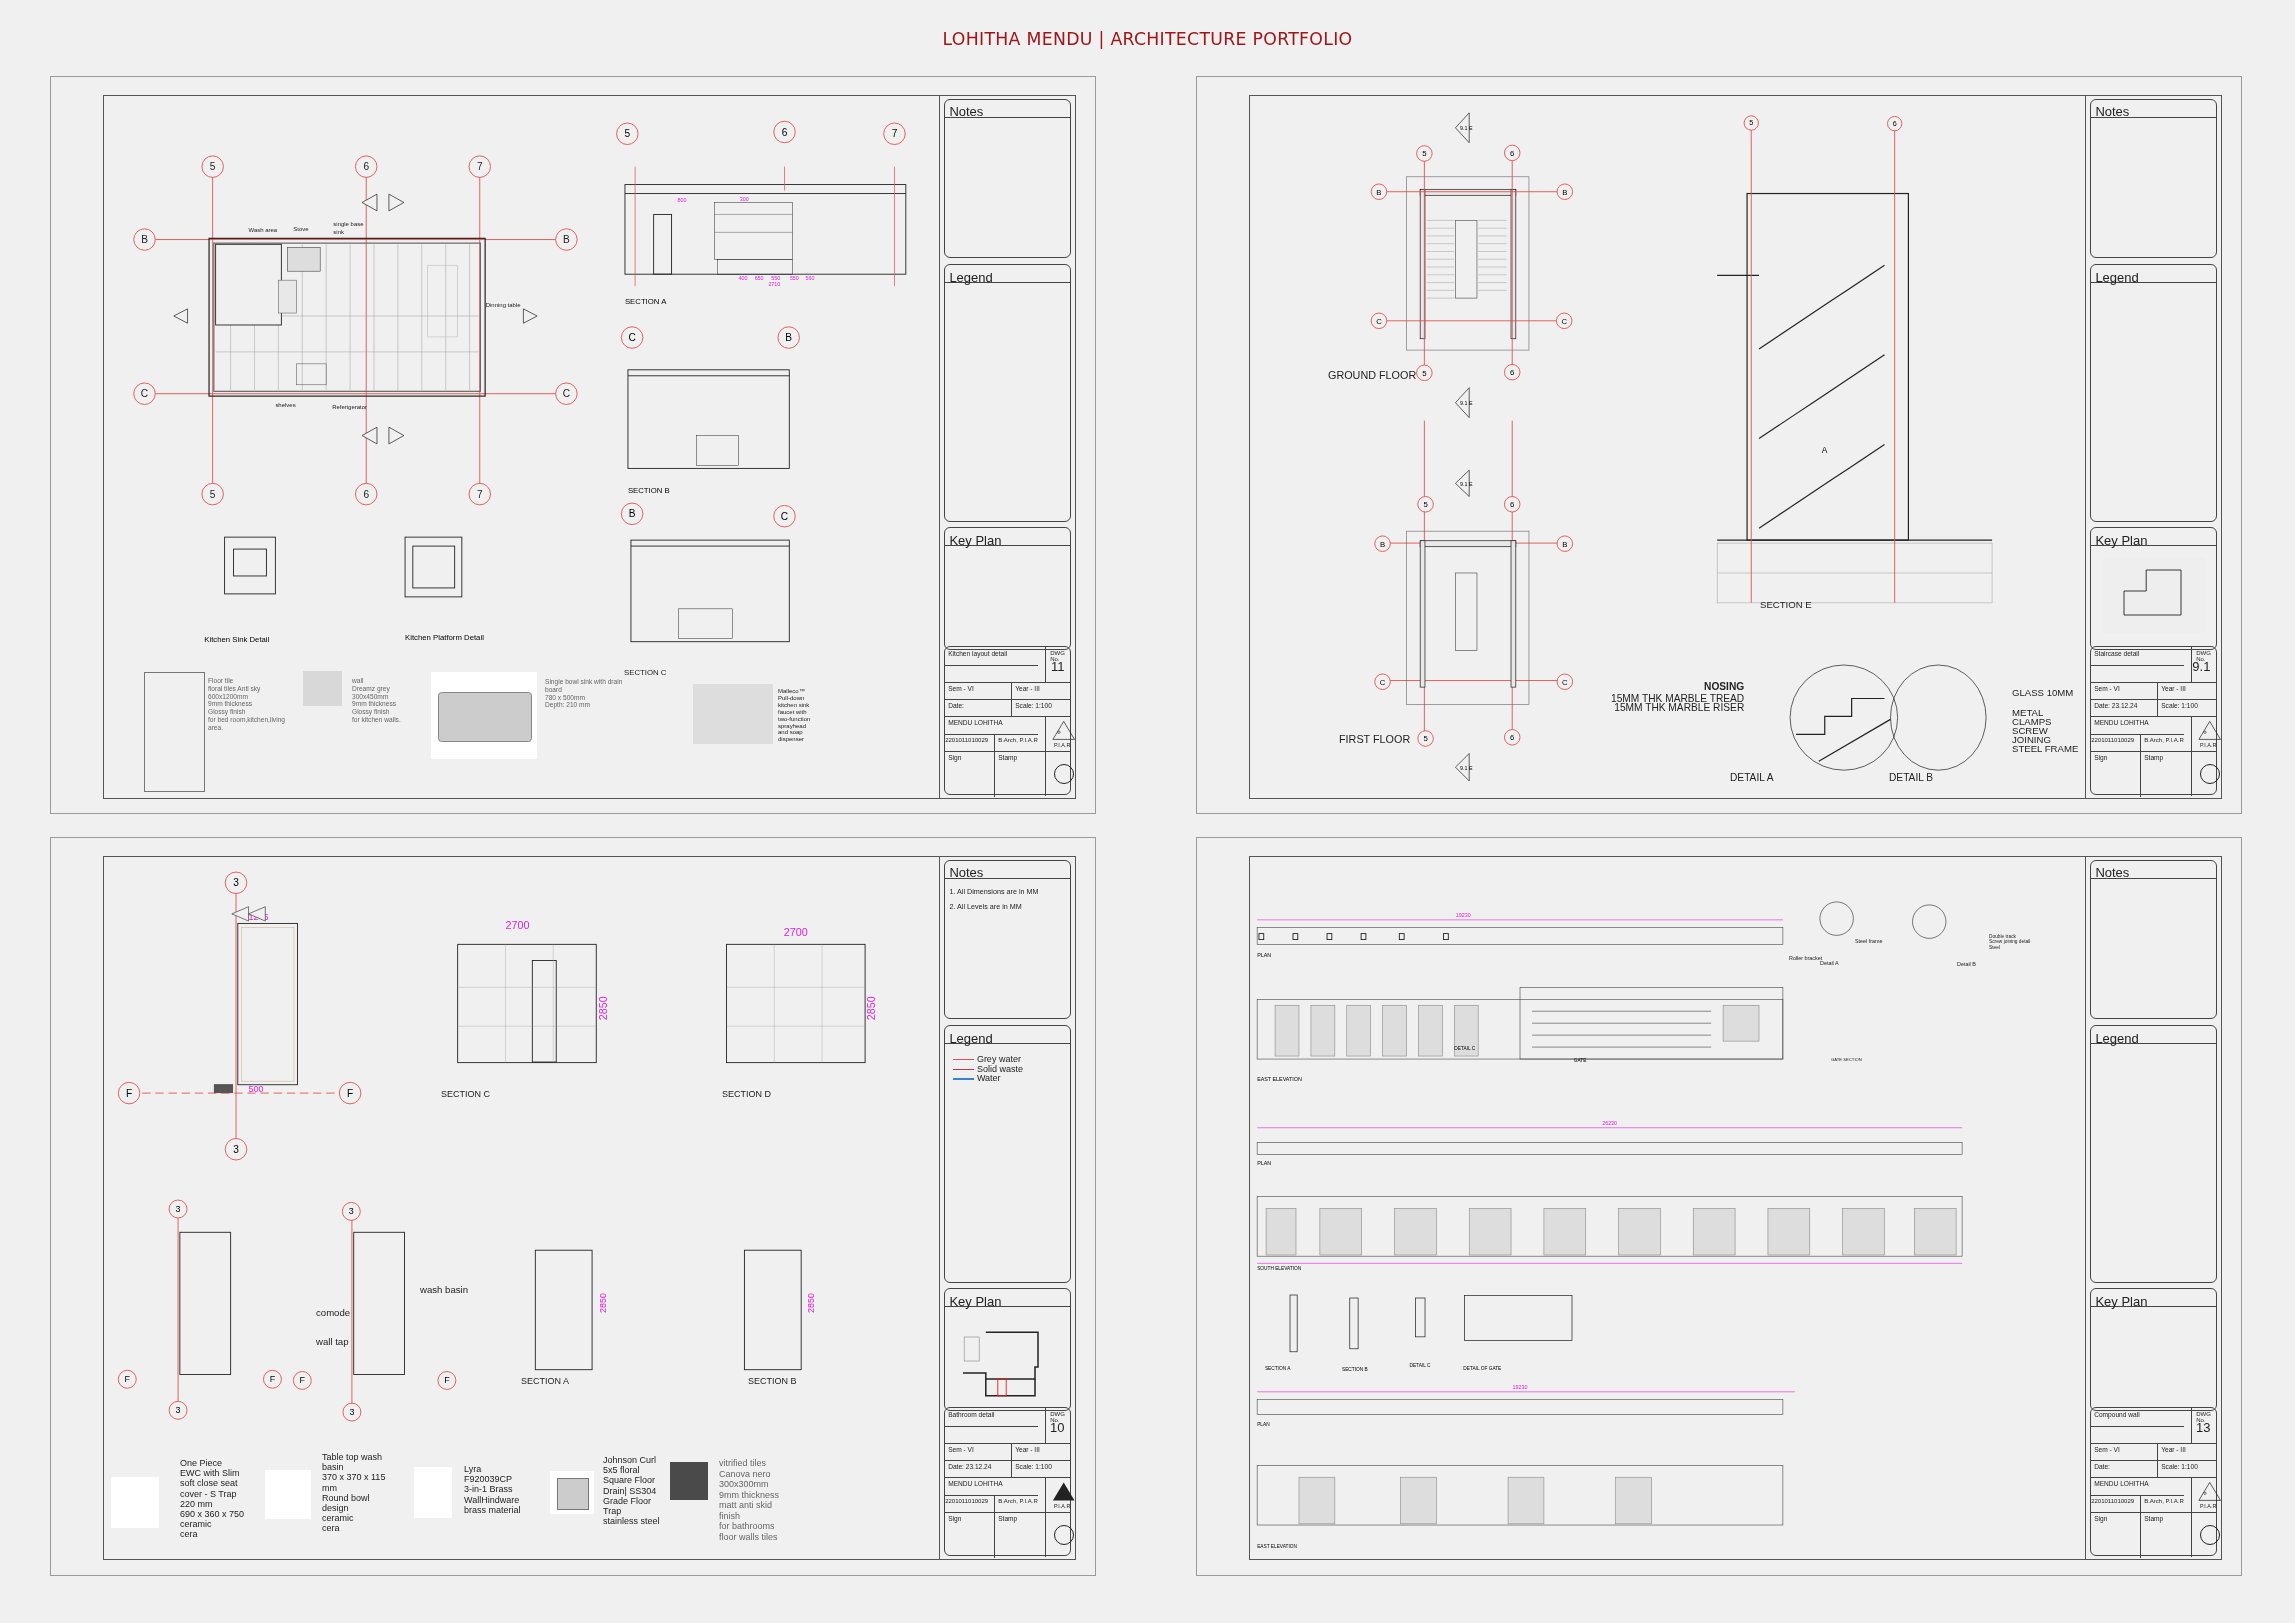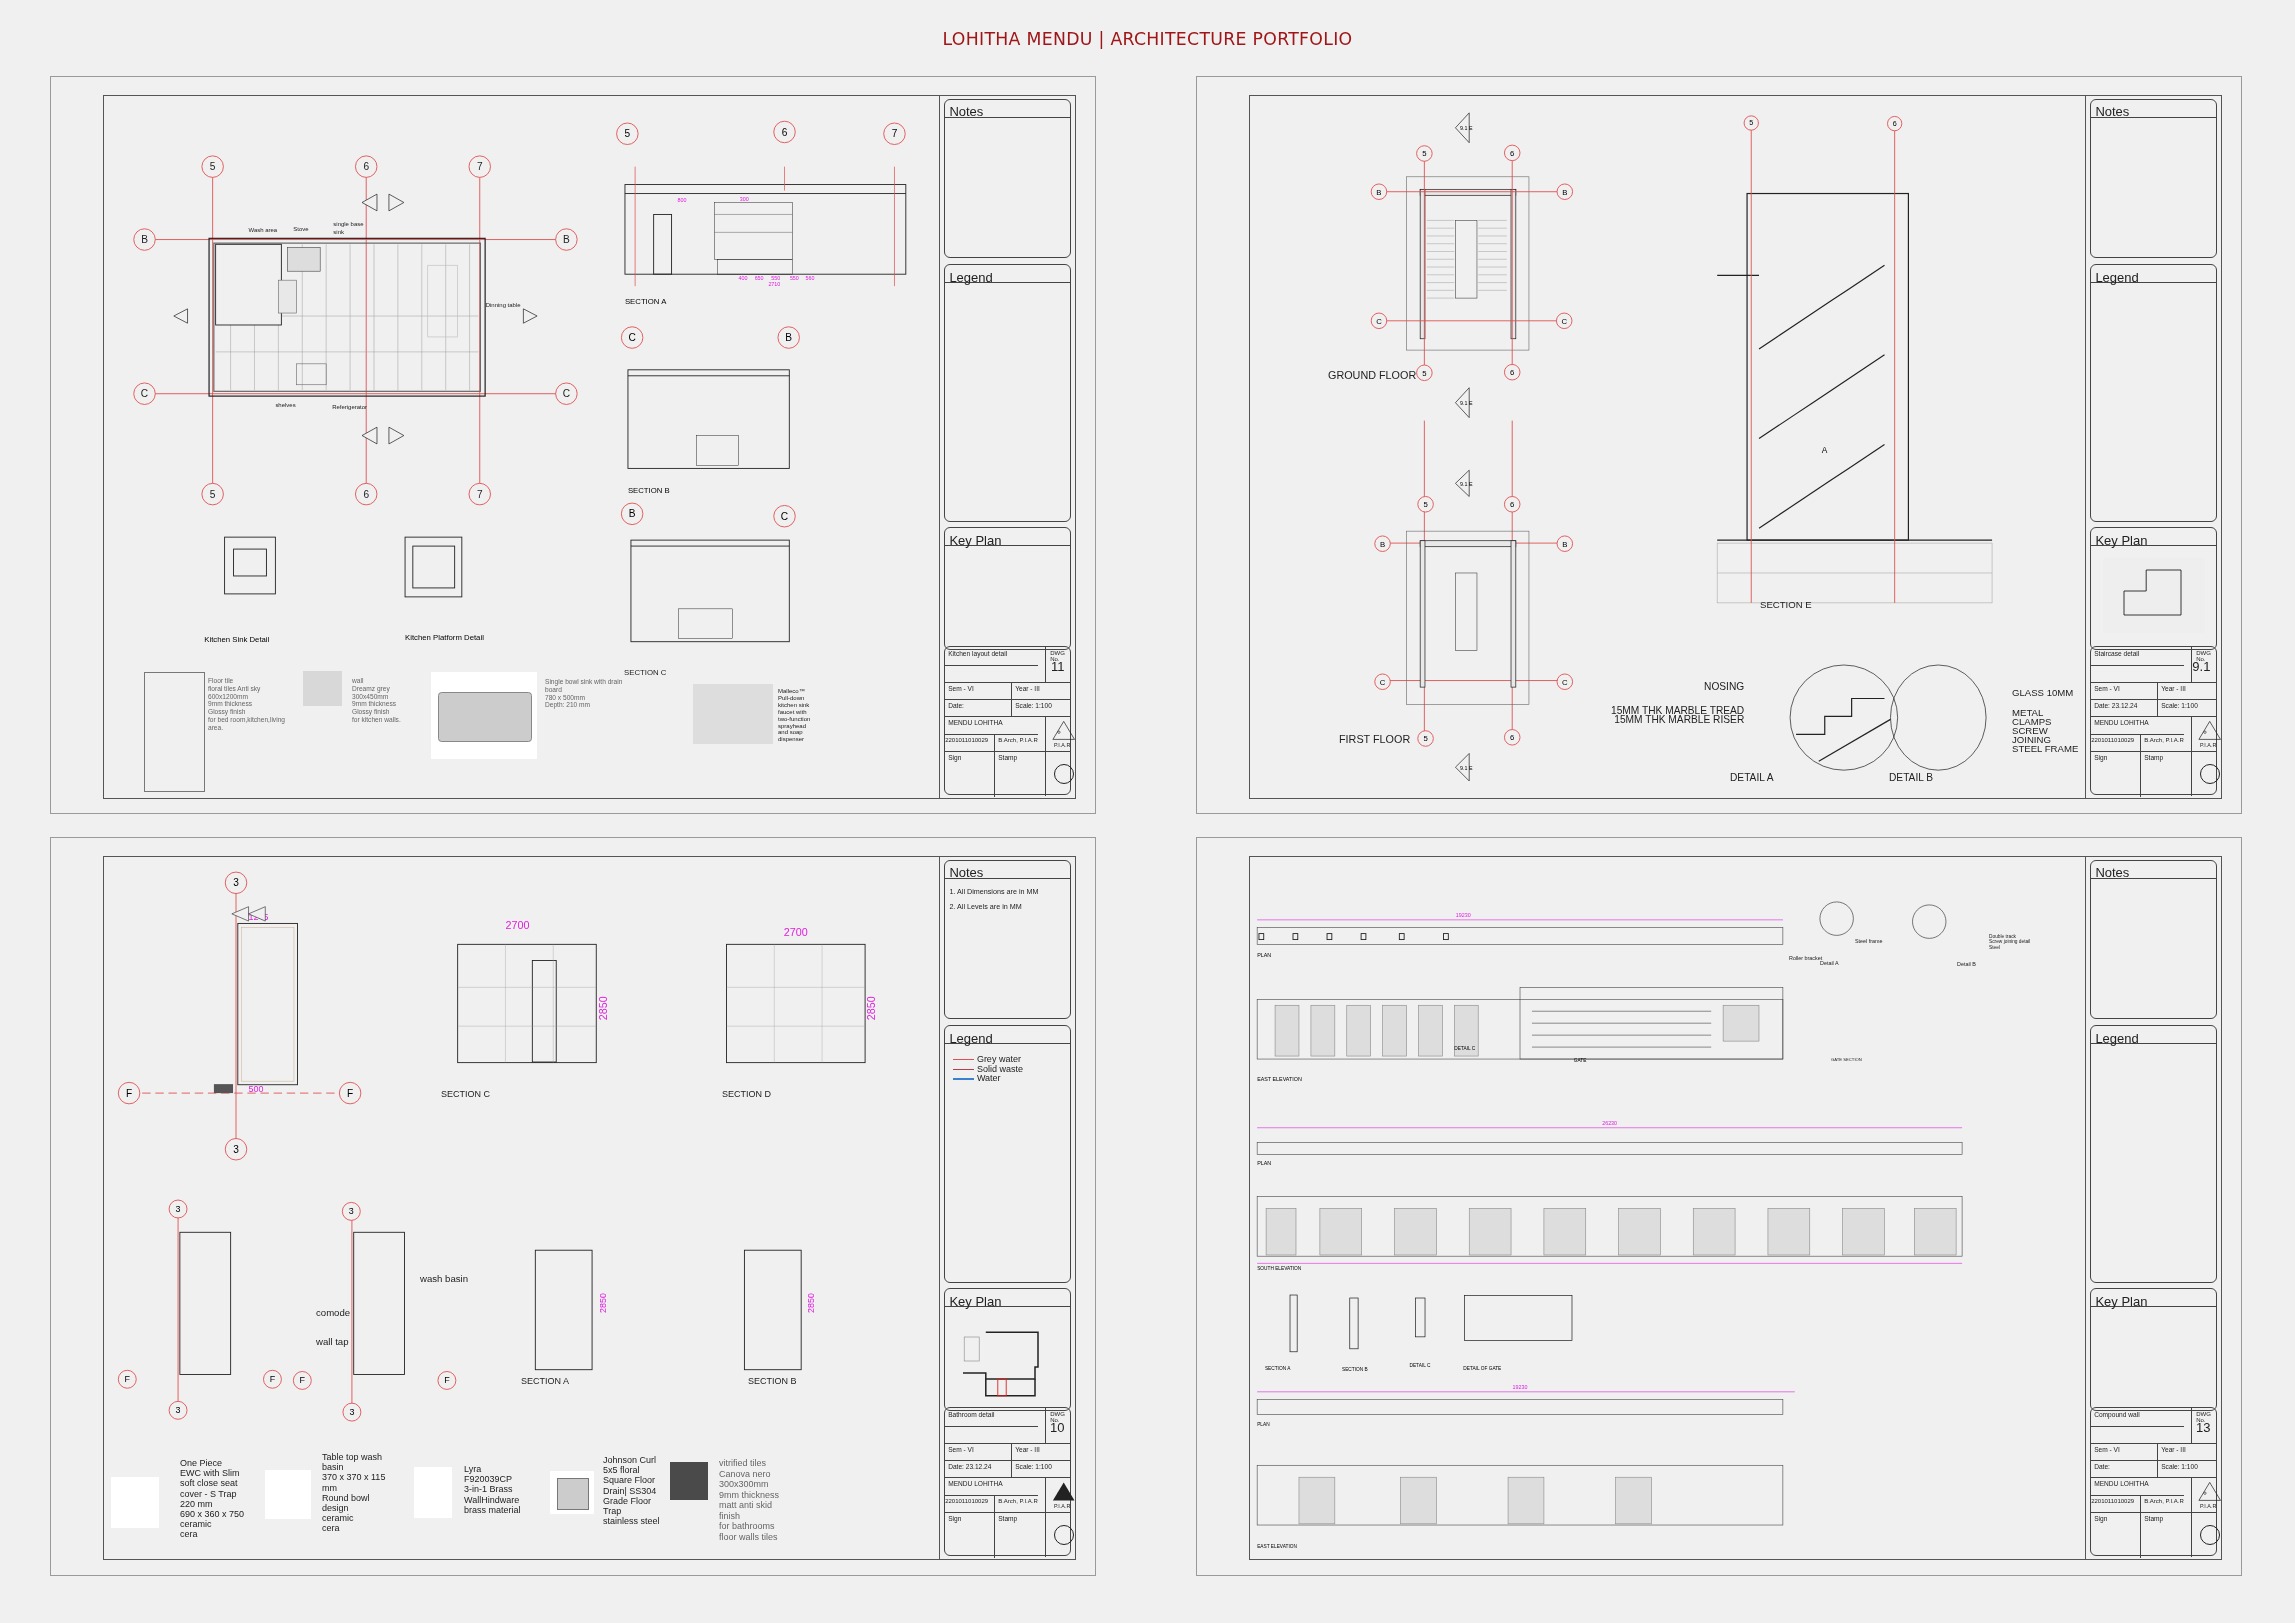--- a/index.html
+++ b/index.html
@@ -409,21 +409,21 @@
       </g>
     <g stroke="#222" stroke-width="2" fill="none">
         <polyline points="1002,1100 1050,1100 1050,1070 1095,1070 1095,1040 1150,1040"></polyline>
         <line x1="1040" y1="1145" x2="1160" y2="1075"></line>
       </g>
   </svg>
   <div style="position:absolute;left:131px;top:292px;font-size:10.8px;">GROUND FLOOR</div>
   <div style="position:absolute;left:142px;top:656px;font-size:10.8px;">FIRST FLOOR</div>
   <div style="position:absolute;left:519px;top:522px;font-size:9.6px;margin-left:44px;">SECTION E</div>
   <div style="position:absolute;left:414px;top:605px;font-size:10.2px;text-align:right;line-height:9.6px;">
-    <div style="margin-bottom:14px;">NOSING</div>
+    <div style="margin-bottom:2px;font-weight:bold;">NOSING</div>
     <div>15MM THK MARBLE TREAD</div>
     <div>15MM THK MARBLE RISER</div>
   </div>
   <div style="position:absolute;left:533px;top:695px;font-size:10.2px;">DETAIL A</div>
   <div style="position:absolute;left:692px;top:695px;font-size:10.2px;">DETAIL B</div>
   <div style="position:absolute;left:815px;top:611px;font-size:9.6px;line-height:9px;">
     <div style="margin-bottom:10.8px;">GLASS 10MM</div>
     <div>METAL</div>
     <div>CLAMPS</div>
     <div>SCREW</div>
@@ -573,21 +573,21 @@
       </g>
     <g fill="#e020e0" font-size="15">
         <text transform="translate(928,795) rotate(-90)">2850</text>
         <text transform="translate(1276,795) rotate(-90)">2850</text>
       </g>
   </svg>
   <div style="position:absolute;left:390px;top:251px;font-size:9px;">SECTION C</div>
   <div style="position:absolute;left:671px;top:251px;font-size:9px;">SECTION D</div>
   <div style="position:absolute;left:470px;top:538px;font-size:9px;">SECTION A</div>
   <div style="position:absolute;left:697px;top:538px;font-size:9px;">SECTION B</div>
-  <div style="position:absolute;left:369px;top:435px;font-size:9.6px;">wash basin</div>
+  <div style="position:absolute;left:369px;top:446px;font-size:9.6px;">wash basin</div>
   <div style="position:absolute;left:265px;top:469px;font-size:9.6px;">comode</div>
   <div style="position:absolute;left:265px;top:498px;font-size:9.6px;">wall  tap</div>
 
   <div class="mat-img" style="left:60px;top:639px;width:48px;height:51px;"></div>
   <div class="mat-text dark" style="left:129px;top:620px;">
     <div>One Piece</div>
       <div>EWC with Slim</div>
       <div>soft close seat</div>
       <div>cover - S Trap</div>
       <div>220 mm</div>

